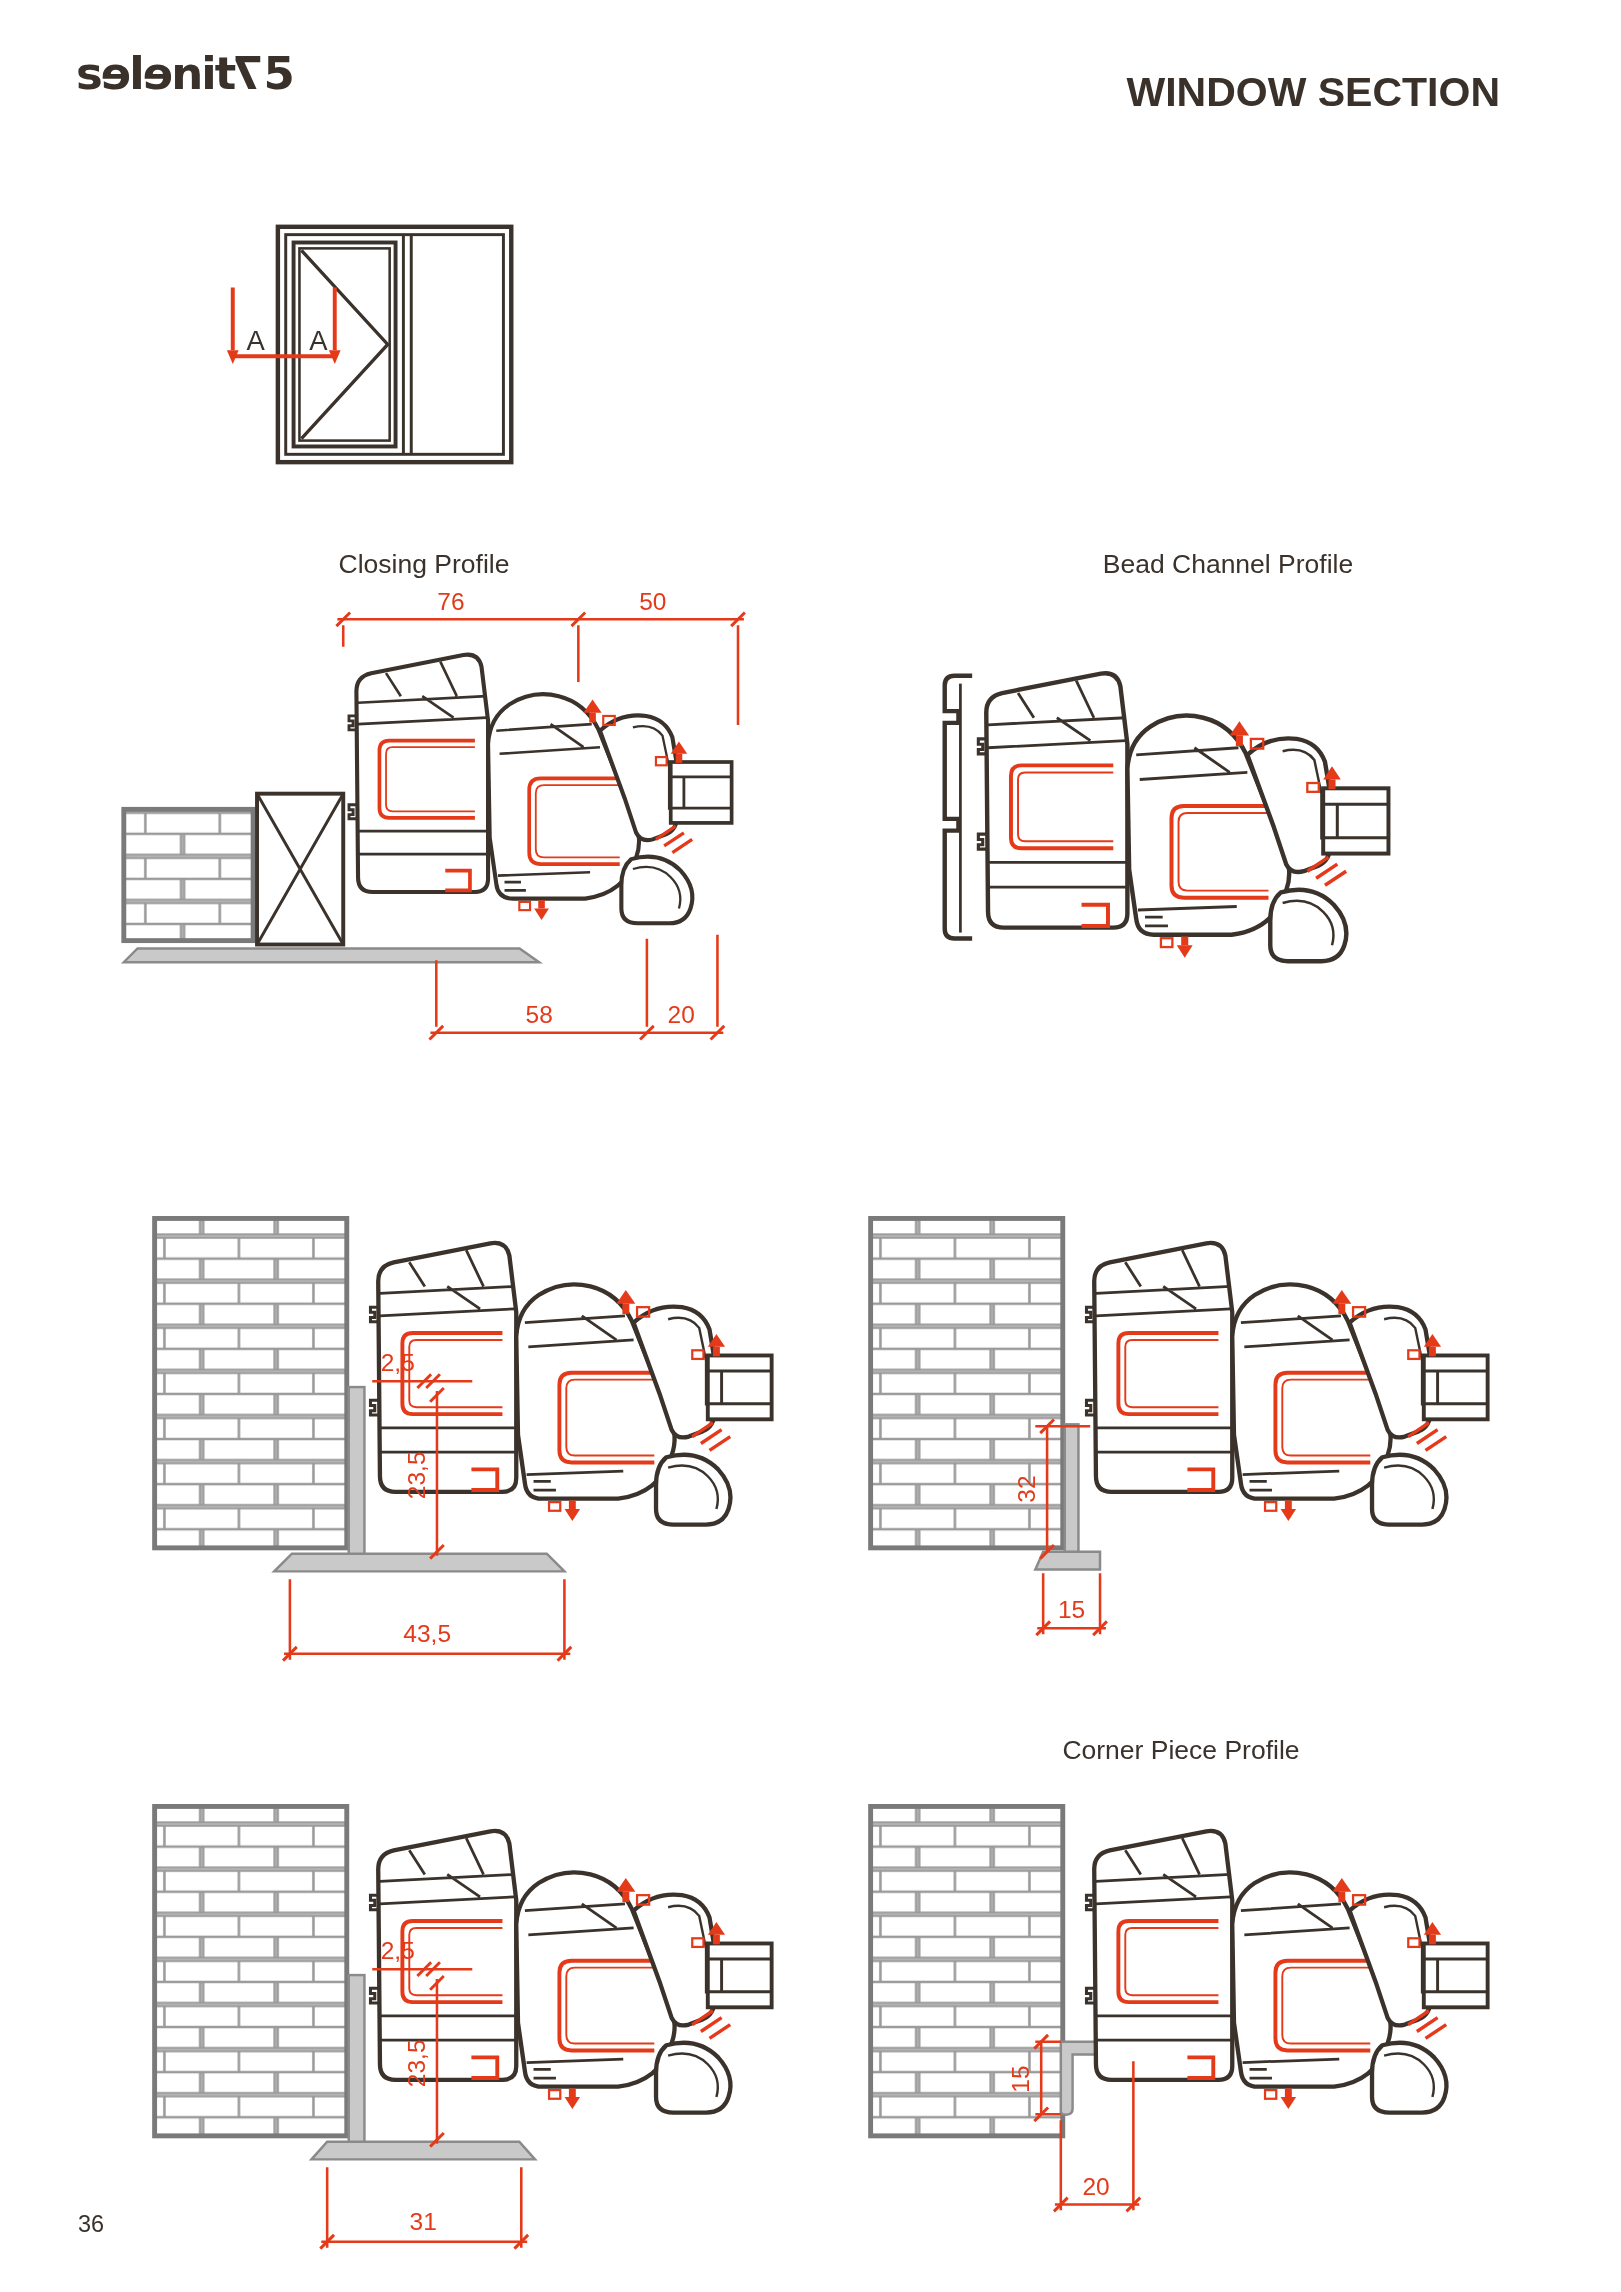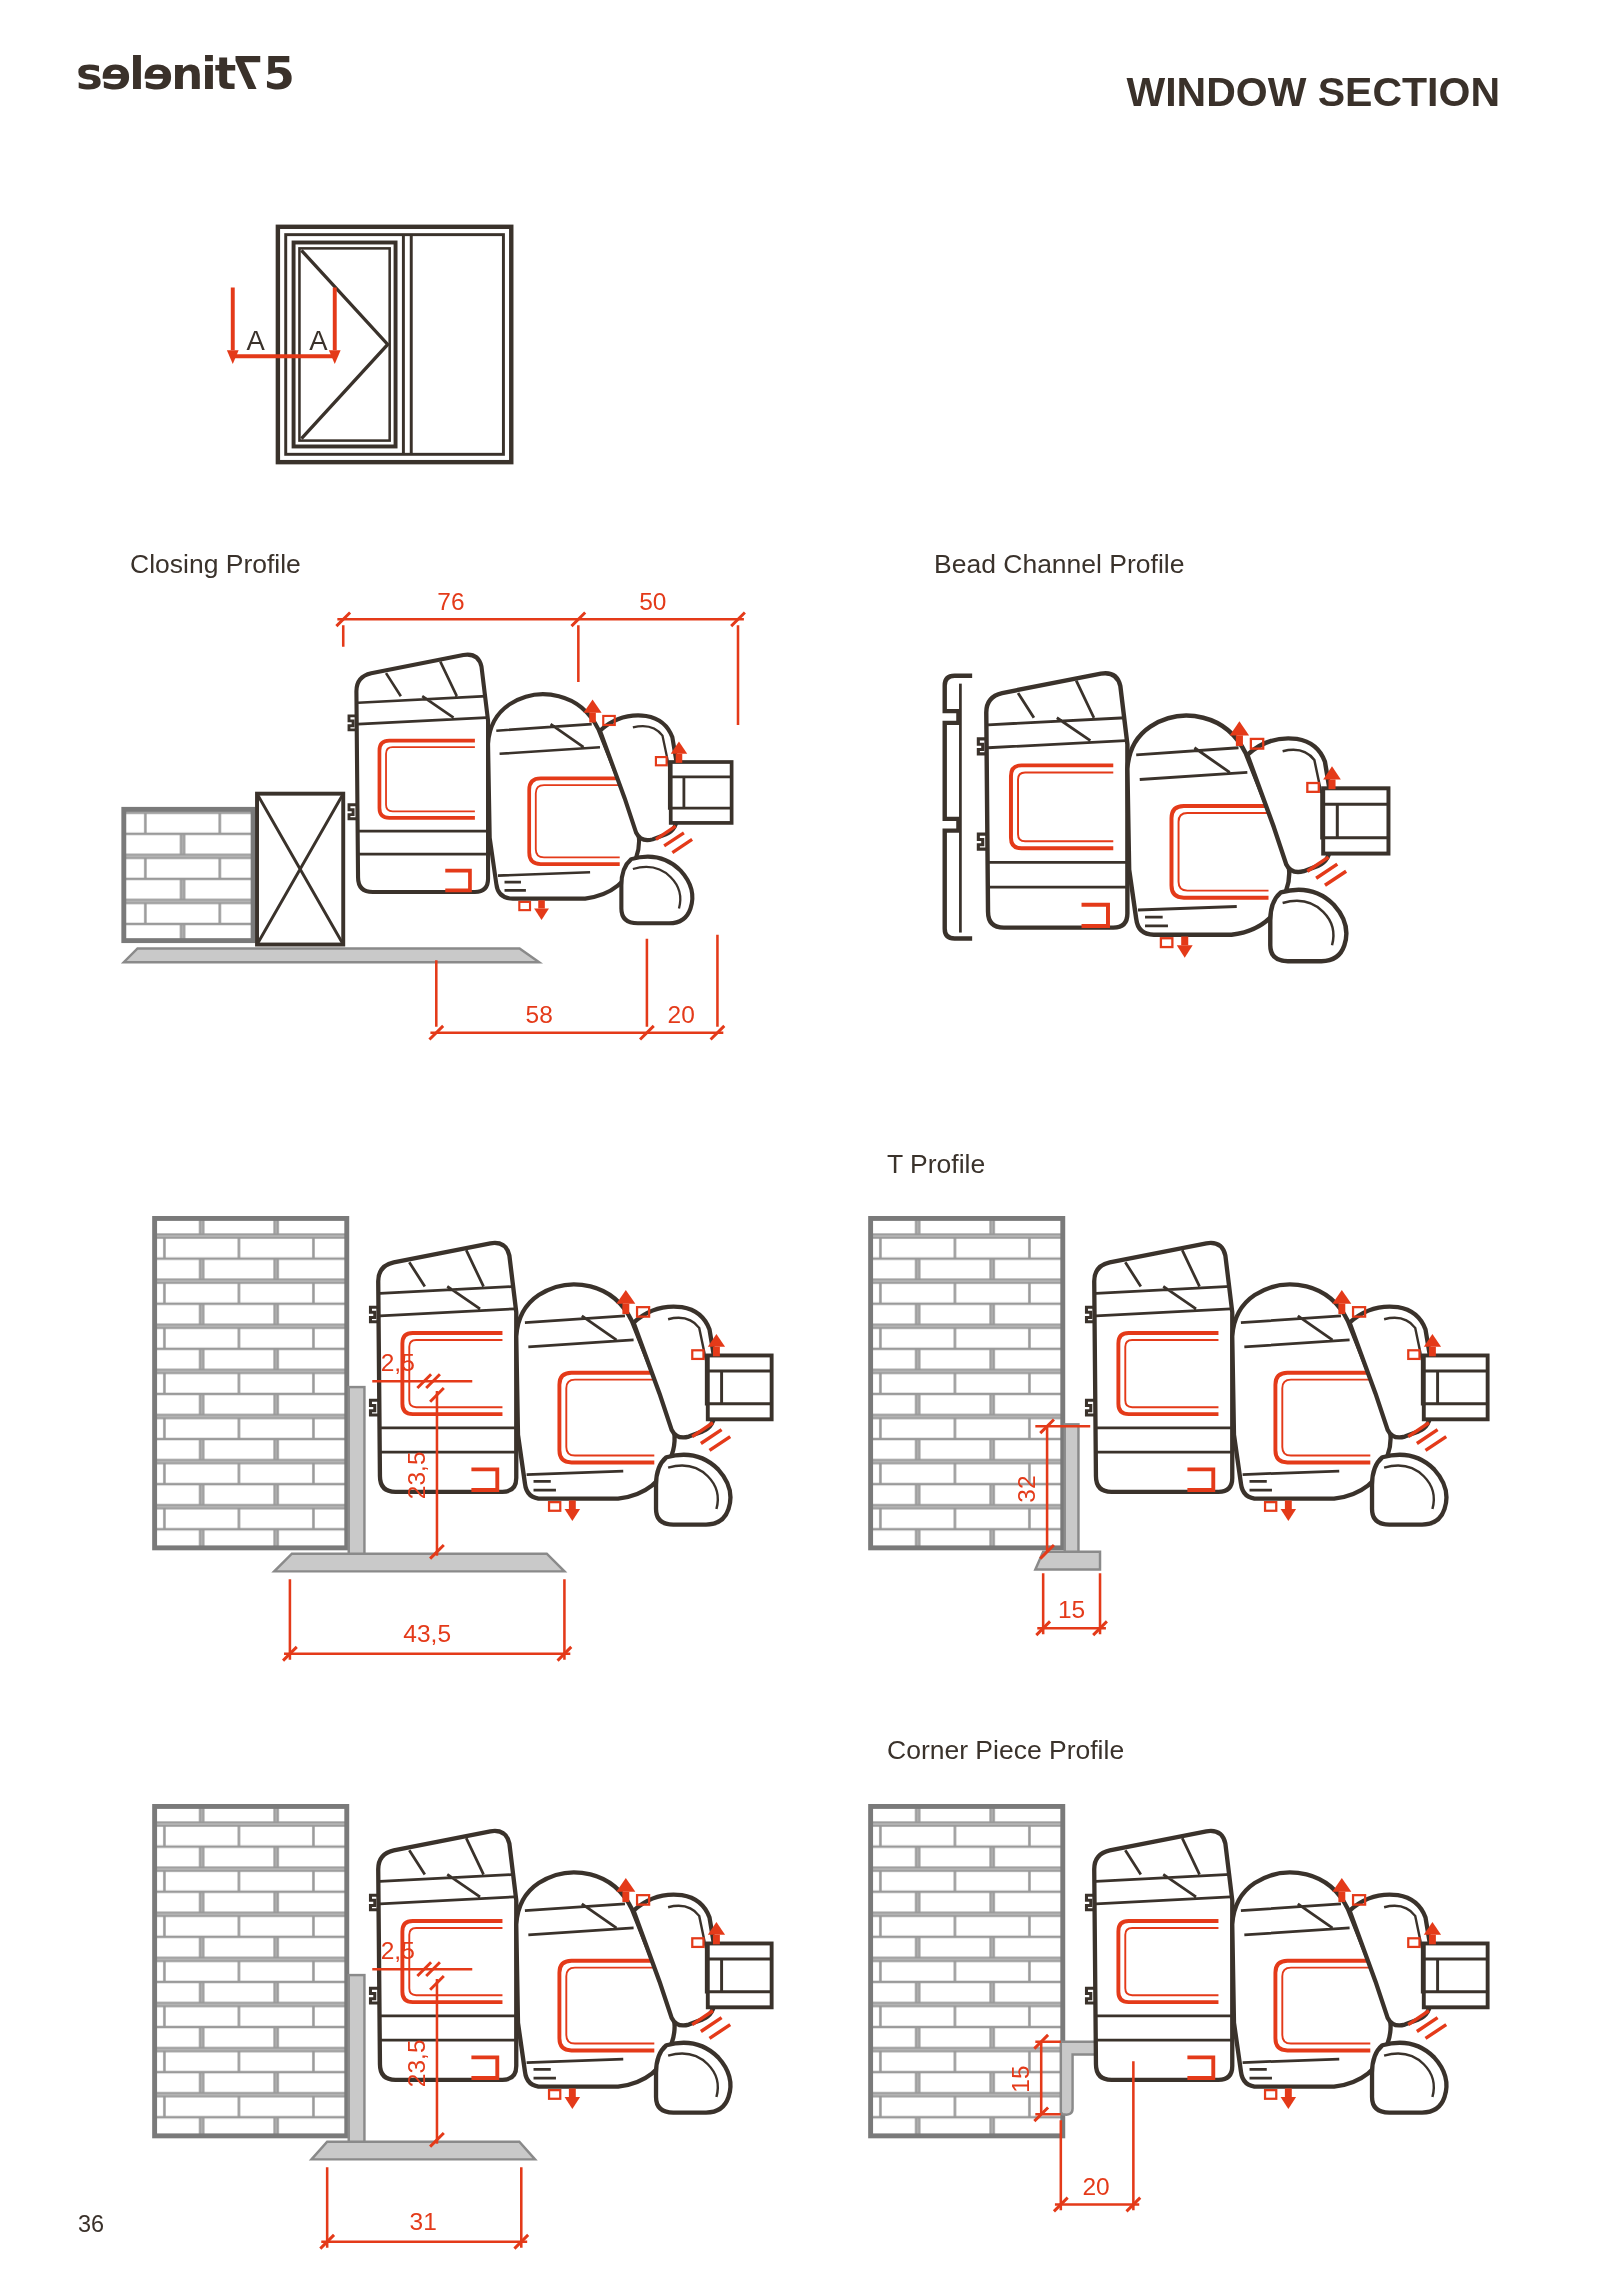--- a/index.html
+++ b/index.html
@@ -3,21 +3,21 @@
 <meta charset="utf-8">
 <style>
   html,body{margin:0;padding:0;background:#e8e8e8;}
   .page{position:relative;width:1621px;height:2293px;background:#ffffff;overflow:hidden;
         font-family:"Liberation Sans",sans-serif;color:#3a322b;}
   .logo{position:absolute;left:76px;top:47px;font-family:"DejaVu Sans",sans-serif;
         font-weight:bold;font-size:45px;letter-spacing:-2px;color:#3a312a;}
   .logo .flip{display:inline-block;transform:scaleX(-1);}
   .hdr-title{position:absolute;right:121px;top:69px;font-size:41px;font-weight:bold;
         letter-spacing:0px;color:#3a312a;}
-  .ttl{position:absolute;width:588px;font-size:26.5px;color:#3a322b;}
+  .ttl{position:absolute;width:588px;text-align:center;font-size:26.5px;color:#3a322b;}
   .pageno{position:absolute;left:78px;top:2211px;font-size:23.5px;color:#3a312a;}
   svg{position:absolute;overflow:visible;}
   svg text{font-family:"Liberation Sans",sans-serif;}
   .dimtxt{fill:#e43a19;font-size:25px;}
   .ink{stroke:#3a322b;fill:none;}
   .red{stroke:#e43a19;fill:none;}
 </style>
 </head>
 <body>
 
@@ -92,21 +92,20 @@
       <path class="red" stroke-width="4" d="M12,78 V142 M116,78 V142 M12,148 H116"></path>
       <path d="M6,142 H18 L12,156 Z" fill="#e43a19"></path>
       <path d="M110,142 H122 L116,156 Z" fill="#e43a19"></path>
       <text class="dimtxt" x="26" y="142" fill="#3a322b" style="fill:#3a322b;font-size:28px">A</text>
       <text x="90" y="142" style="fill:#3a322b;font-size:28px">A</text>
     </g>
   </svg>
 
   <div class="ttl" style="left:130px;top:549px">Closing Profile</div>
   <div class="ttl" style="left:934px;top:549px">Bead Channel Profile</div>
-  <div class="ttl" style="left:887px;top:1149px">T Profile</div>
   <div class="ttl" style="left:887px;top:1735px">Corner Piece Profile</div>
 
   <svg style="left:108px;top:586px" width="637" height="480" viewBox="0 0 650 490">
     <rect x="16" y="228" width="132" height="134" fill="url(#brick)" stroke="#7a7a7a" stroke-width="5"></rect>
     <g>
       <rect class="ink" x="152" y="212" width="88" height="154" stroke-width="4" fill="#fff"></rect>
       <path class="ink" stroke-width="3" d="M152,212 L240,366 M240,212 L152,366"></path>
     </g>
     <polygon points="30,370 420,370 440,384 16,384" fill="#c9c9c9" stroke="#8a8a8a" stroke-width="2.5"></polygon>
     <use href="#xsec" xlink:href="#xsec" transform="translate(240,52) scale(0.84)"></use>

